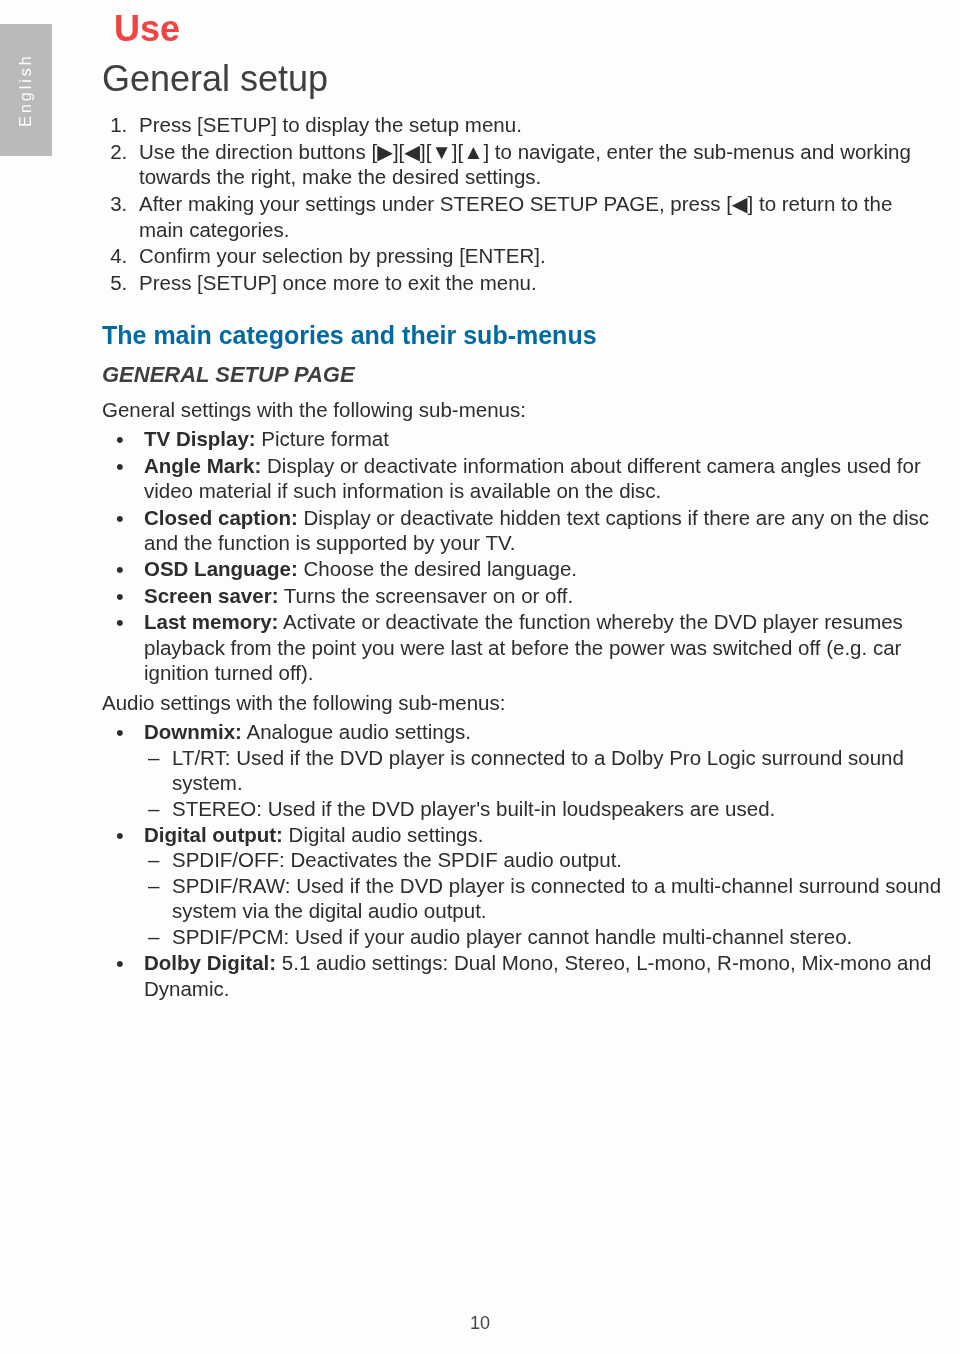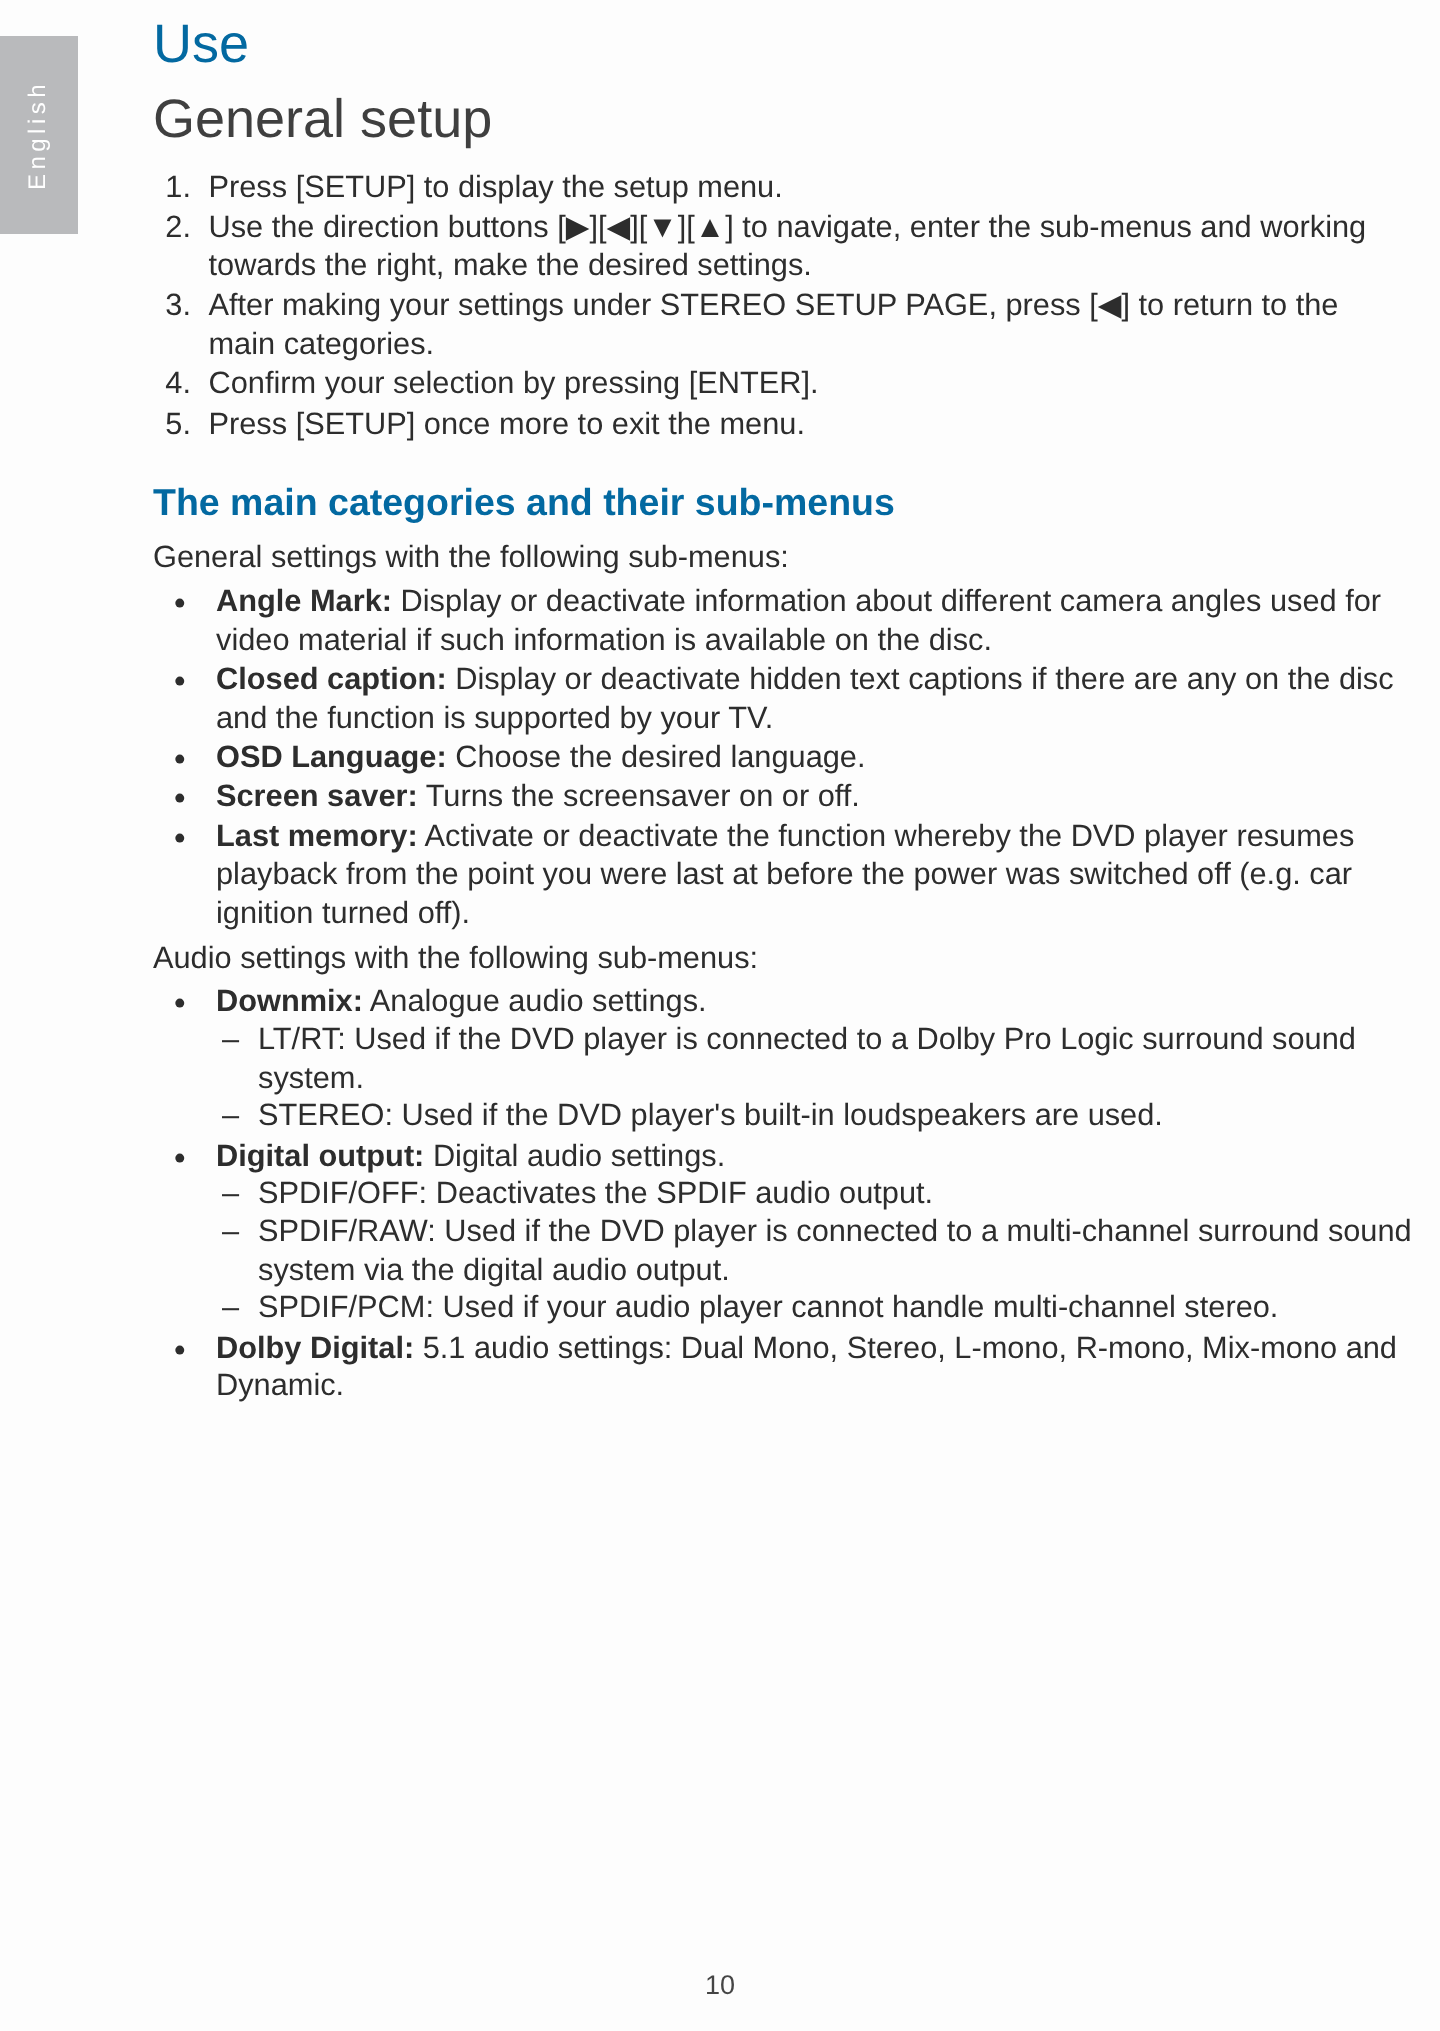--- a/index.html
+++ b/index.html
@@ -36,23 +36,23 @@
     padding-left: 102px;
     padding-right: 18px;
     padding-top: 8px;
     box-sizing: border-box;
     width: 100%;
     height: 100%;
   }
 
   h1.use {
     font-size: 36px;
-    font-weight: 400;
-    margin: 0 0 8px 0;
-    color: #0369a1;
+    font-weight: 700;
+    margin: 0 0 8px 12px;
+    color: #ef4444;
   }
 
   h2.section {
     font-size: 36px;
     font-weight: 400;
     margin: 4px 0 12px 0;
     color: #3f3f3f;
   }
 
   h2.subhead-bold {
@@ -151,24 +151,26 @@
   <ol class="steps">
     <li>Press [SETUP] to display the setup menu.</li>
     <li>Use the direction buttons [▶][◀][▼][▲] to navigate, enter the sub-menus and working towards the right, make the desired settings.</li>
     <li>After making your settings under STEREO SETUP PAGE, press [◀] to return to the main categories.</li>
     <li>Confirm your selection by pressing [ENTER].</li>
     <li>Press [SETUP] once more to exit the menu.</li>
   </ol>
 
   <h2 class="subhead-bold">The main categories and their sub-menus</h2>
 
+  <h3 class="submenu-hd">GENERAL SETUP PAGE</h3>
 
   <p class="intro">General settings with the following sub-menus:</p>
 
   <ul class="bullets">
+    <li><span class="b">TV Display:</span><span> Picture format</span></li>
     <li><span class="b">Angle Mark:</span><span> Display or deactivate information about different camera angles used for video material if such information is available on the disc.</span></li>
     <li><span class="b">Closed caption:</span><span> Display or deactivate hidden text captions if there are any on the disc and the function is supported by your TV.</span></li>
     <li><span class="b">OSD Language:</span><span> Choose the desired language.</span></li>
     <li><span class="b">Screen saver:</span><span> Turns the screensaver on or off.</span></li>
     <li><span class="b">Last memory:</span><span> Activate or deactivate the function whereby the DVD player resumes playback from the point you were last at before the power was switched off (e.g. car ignition turned off).</span></li>
   </ul>
 
 
   <p class="intro">Audio settings with the following sub-menus:</p>
 

